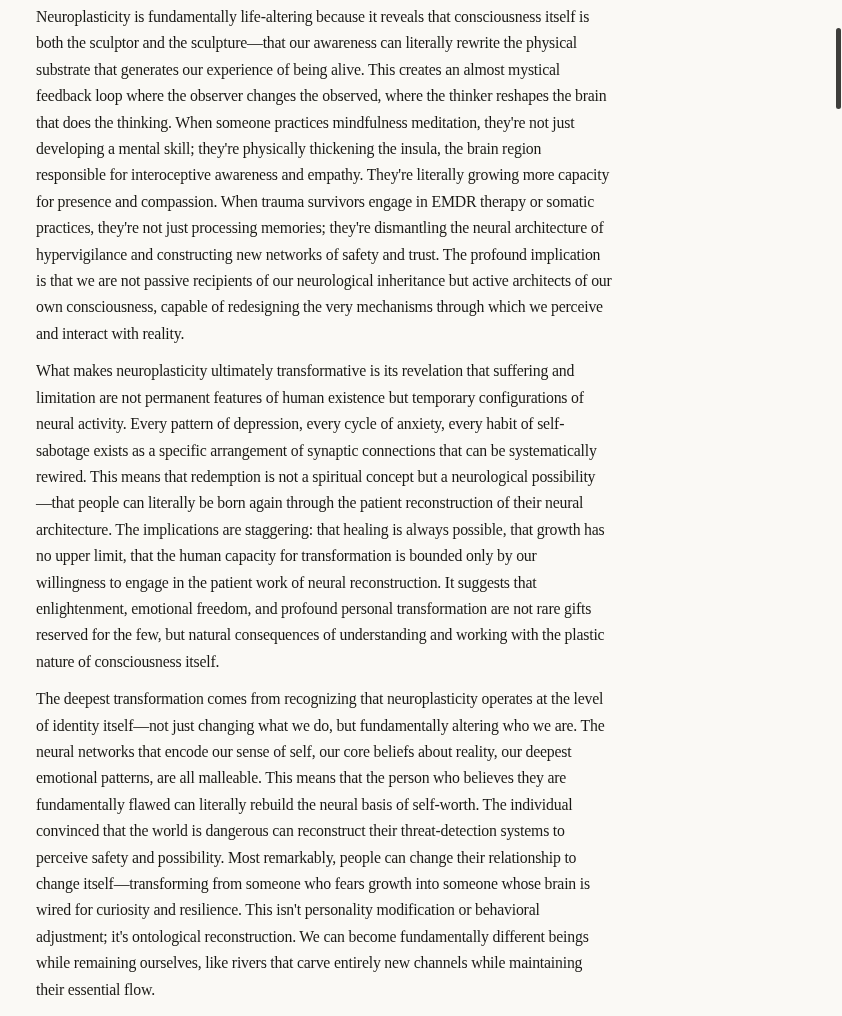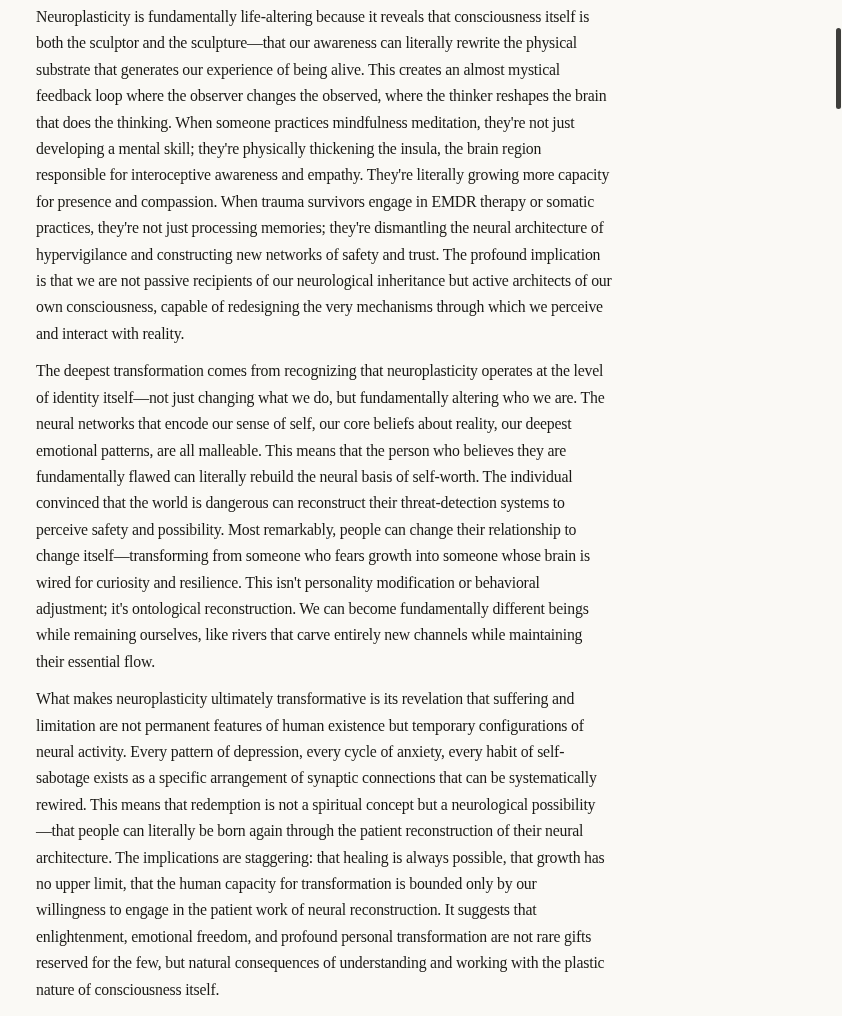--- a/index.html
+++ b/index.html
@@ -50,39 +50,39 @@
 feedback loop where the observer changes the observed, where the thinker reshapes the brain
 that does the thinking. When someone practices mindfulness meditation, they're not just
 developing a mental skill; they're physically thickening the insula, the brain region
 responsible for interoceptive awareness and empathy. They're literally growing more capacity
 for presence and compassion. When trauma survivors engage in EMDR therapy or somatic
 practices, they're not just processing memories; they're dismantling the neural architecture of
 hypervigilance and constructing new networks of safety and trust. The profound implication
 is that we are not passive recipients of our neurological inheritance but active architects of our
 own consciousness, capable of redesigning the very mechanisms through which we perceive
 and interact with reality.</p>
+    <p class="para">What makes neuroplasticity ultimately transformative is its revelation that suffering and
+limitation are not permanent features of human existence but temporary configurations of
+neural activity. Every pattern of depression, every cycle of anxiety, every habit of self-
+sabotage exists as a specific arrangement of synaptic connections that can be systematically
+rewired. This means that redemption is not a spiritual concept but a neurological possibility
+—that people can literally be born again through the patient reconstruction of their neural
+architecture. The implications are staggering: that healing is always possible, that growth has
+no upper limit, that the human capacity for transformation is bounded only by our
+willingness to engage in the patient work of neural reconstruction. It suggests that
+enlightenment, emotional freedom, and profound personal transformation are not rare gifts
+reserved for the few, but natural consequences of understanding and working with the plastic
+nature of consciousness itself.</p>
     <p class="para">The deepest transformation comes from recognizing that neuroplasticity operates at the level
 of identity itself—not just changing what we do, but fundamentally altering who we are. The
 neural networks that encode our sense of self, our core beliefs about reality, our deepest
 emotional patterns, are all malleable. This means that the person who believes they are
 fundamentally flawed can literally rebuild the neural basis of self-worth. The individual
 convinced that the world is dangerous can reconstruct their threat-detection systems to
 perceive safety and possibility. Most remarkably, people can change their relationship to
 change itself—transforming from someone who fears growth into someone whose brain is
 wired for curiosity and resilience. This isn't personality modification or behavioral
 adjustment; it's ontological reconstruction. We can become fundamentally different beings
 while remaining ourselves, like rivers that carve entirely new channels while maintaining
 their essential flow.</p>
-    <p class="para">What makes neuroplasticity ultimately transformative is its revelation that suffering and
-limitation are not permanent features of human existence but temporary configurations of
-neural activity. Every pattern of depression, every cycle of anxiety, every habit of self-
-sabotage exists as a specific arrangement of synaptic connections that can be systematically
-rewired. This means that redemption is not a spiritual concept but a neurological possibility
-—that people can literally be born again through the patient reconstruction of their neural
-architecture. The implications are staggering: that healing is always possible, that growth has
-no upper limit, that the human capacity for transformation is bounded only by our
-willingness to engage in the patient work of neural reconstruction. It suggests that
-enlightenment, emotional freedom, and profound personal transformation are not rare gifts
-reserved for the few, but natural consequences of understanding and working with the plastic
-nature of consciousness itself.</p>
   </main>
 
 <div class="scrollbar-thumb" style="display: block;"></div>
 
 </body></html>

